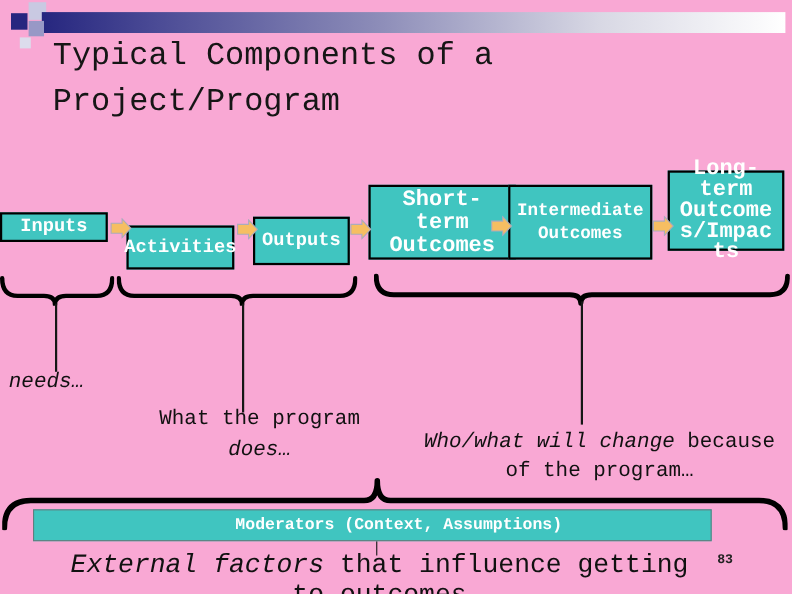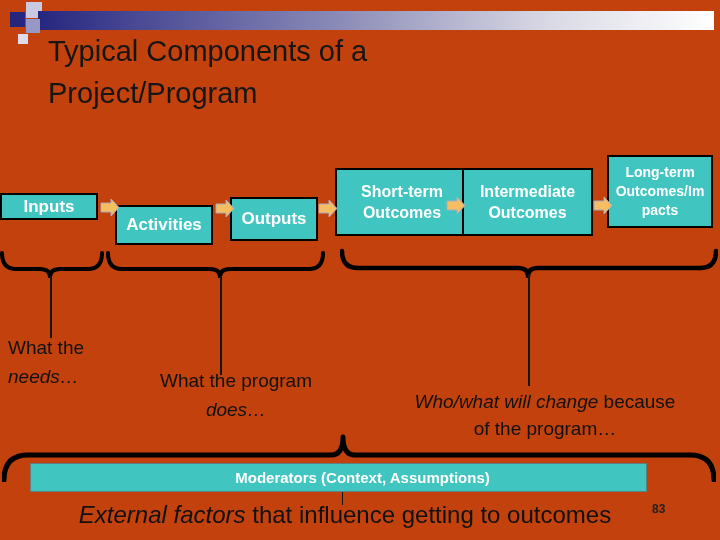--- a/index.html
+++ b/index.html
@@ -1,41 +1,41 @@
 <!DOCTYPE html>
 <html style="--teal: #40C5C0; --arrow-orange: #F6BE62; --accent-navy: #26267F;"><head>
 <meta charset="utf-8">
 <style>
   html,body{margin:0;padding:0;background:#fff;}
   .slide{
-    position:relative;width:720px;height:540px;background:#c2410c;overflow:hidden;
-    font-family:Liberation Sans, sans-serif;color:#111;
+    position:relative;width:720px;height:540px;background:#f9a8d4;overflow:hidden;
+    font-family:Liberation Mono, monospace;color:#111;
   }
   
   .decor{position:absolute;}
   .sq-light1{left:26px;top:2px;width:16px;height:16px;background:#C9C9E2;}
   .sq-dark{left:10px;top:12px;width:15px;height:15px;background:var(--accent-navy,#26267F);}
   .sq-mid{left:26px;top:19px;width:14px;height:14px;background:#9898C6;}
   .sq-light2{left:18px;top:34px;width:10px;height:10px;background:#DCDCEC;}
   .hbar{left:38px;top:11px;width:676px;height:19px;
     background:linear-gradient(to right,var(--accent-navy,#26267F) 0%,#4A4A95 15%,#8C8CB8 45%,#D8D8E4 75%,#ffffff 100%);}
   
   .title{position:absolute;left:48px;top:30px;width:440px;font-size:29px;line-height:42px;color:#161616;}
   
   .box{
     position:absolute;background:var(--teal,#40C5C0);border:2px solid #000;box-sizing:border-box;
     color:#fff;font-weight:bold;display:flex;align-items:center;justify-content:center;
     text-align:center;
   }
   .b-inputs{left:0px;top:193px;width:98px;height:27px;font-size:17px;}
   .b-activities{left:115px;top:205px;width:98px;height:40px;font-size:17px;}
   .b-outputs{left:230px;top:197px;width:88px;height:44px;font-size:17px;}
-  .b-short{left:335px;top:168px;width:134px;height:68px;font-size:16px;line-height:21px;padding:0 6px;}
+  .b-short{left:335px;top:168px;width:134px;height:68px;font-size:20px;line-height:21px;padding:0 6px;}
   .b-intermediate{left:462px;top:168px;width:131px;height:68px;font-size:16px;line-height:21px;padding:0 8px;}
-  .b-long{left:607px;top:155px;width:106px;height:73px;font-size:14px;line-height:19px;padding:0 4px;overflow-wrap:break-word;word-break:break-word;}
+  .b-long{left:607px;top:155px;width:106px;height:73px;font-size:20px;line-height:19px;padding:0 4px;overflow-wrap:break-word;word-break:break-word;}
   
   .arrow{position:absolute;width:20px;height:19px;}
   .arrow polygon{fill:var(--arrow-orange,#F6BE62);stroke:#ABABBC;stroke-width:1;}
   .a1{left:100px;top:198px;} .a2{left:215px;top:199px;} .a3{left:318px;top:199px;}
   .a4{left:446px;top:196px;} .a5{left:593px;top:196px;}
   
   .brace{position:absolute;}
   .brace path{stroke:#000;fill:none;stroke-linecap:round;stroke-linejoin:round;}
   .br1{left:0px;top:250px;}
   .br2{left:106px;top:250px;}
@@ -111,21 +111,20 @@
   <svg class="brace br4" width="714" height="48" viewBox="0 0 714 48">
     <path d="M 2,46 Q 2,21 26,21 L 329,21 Q 341,21 341,3 Q 341,21 353,21 L 688,21 Q 712,21 712,46" stroke-width="5"></path>
   </svg>
 
   <div class="vline l1"></div>
   <div class="vline l2"></div>
   <div class="vline l3"></div>
   <div class="vline l4"></div>
 
   <div class="note needs">
-    <div>What the</div>
     <div class="italic">needs…</div>
   </div>
 
   <div class="note does">
     <div>What the program</div>
     <div class="italic">does…</div>
   </div>
 
   <div class="note change">
     <div><span class="italic">Who/what will change</span><span> because</span></div>

